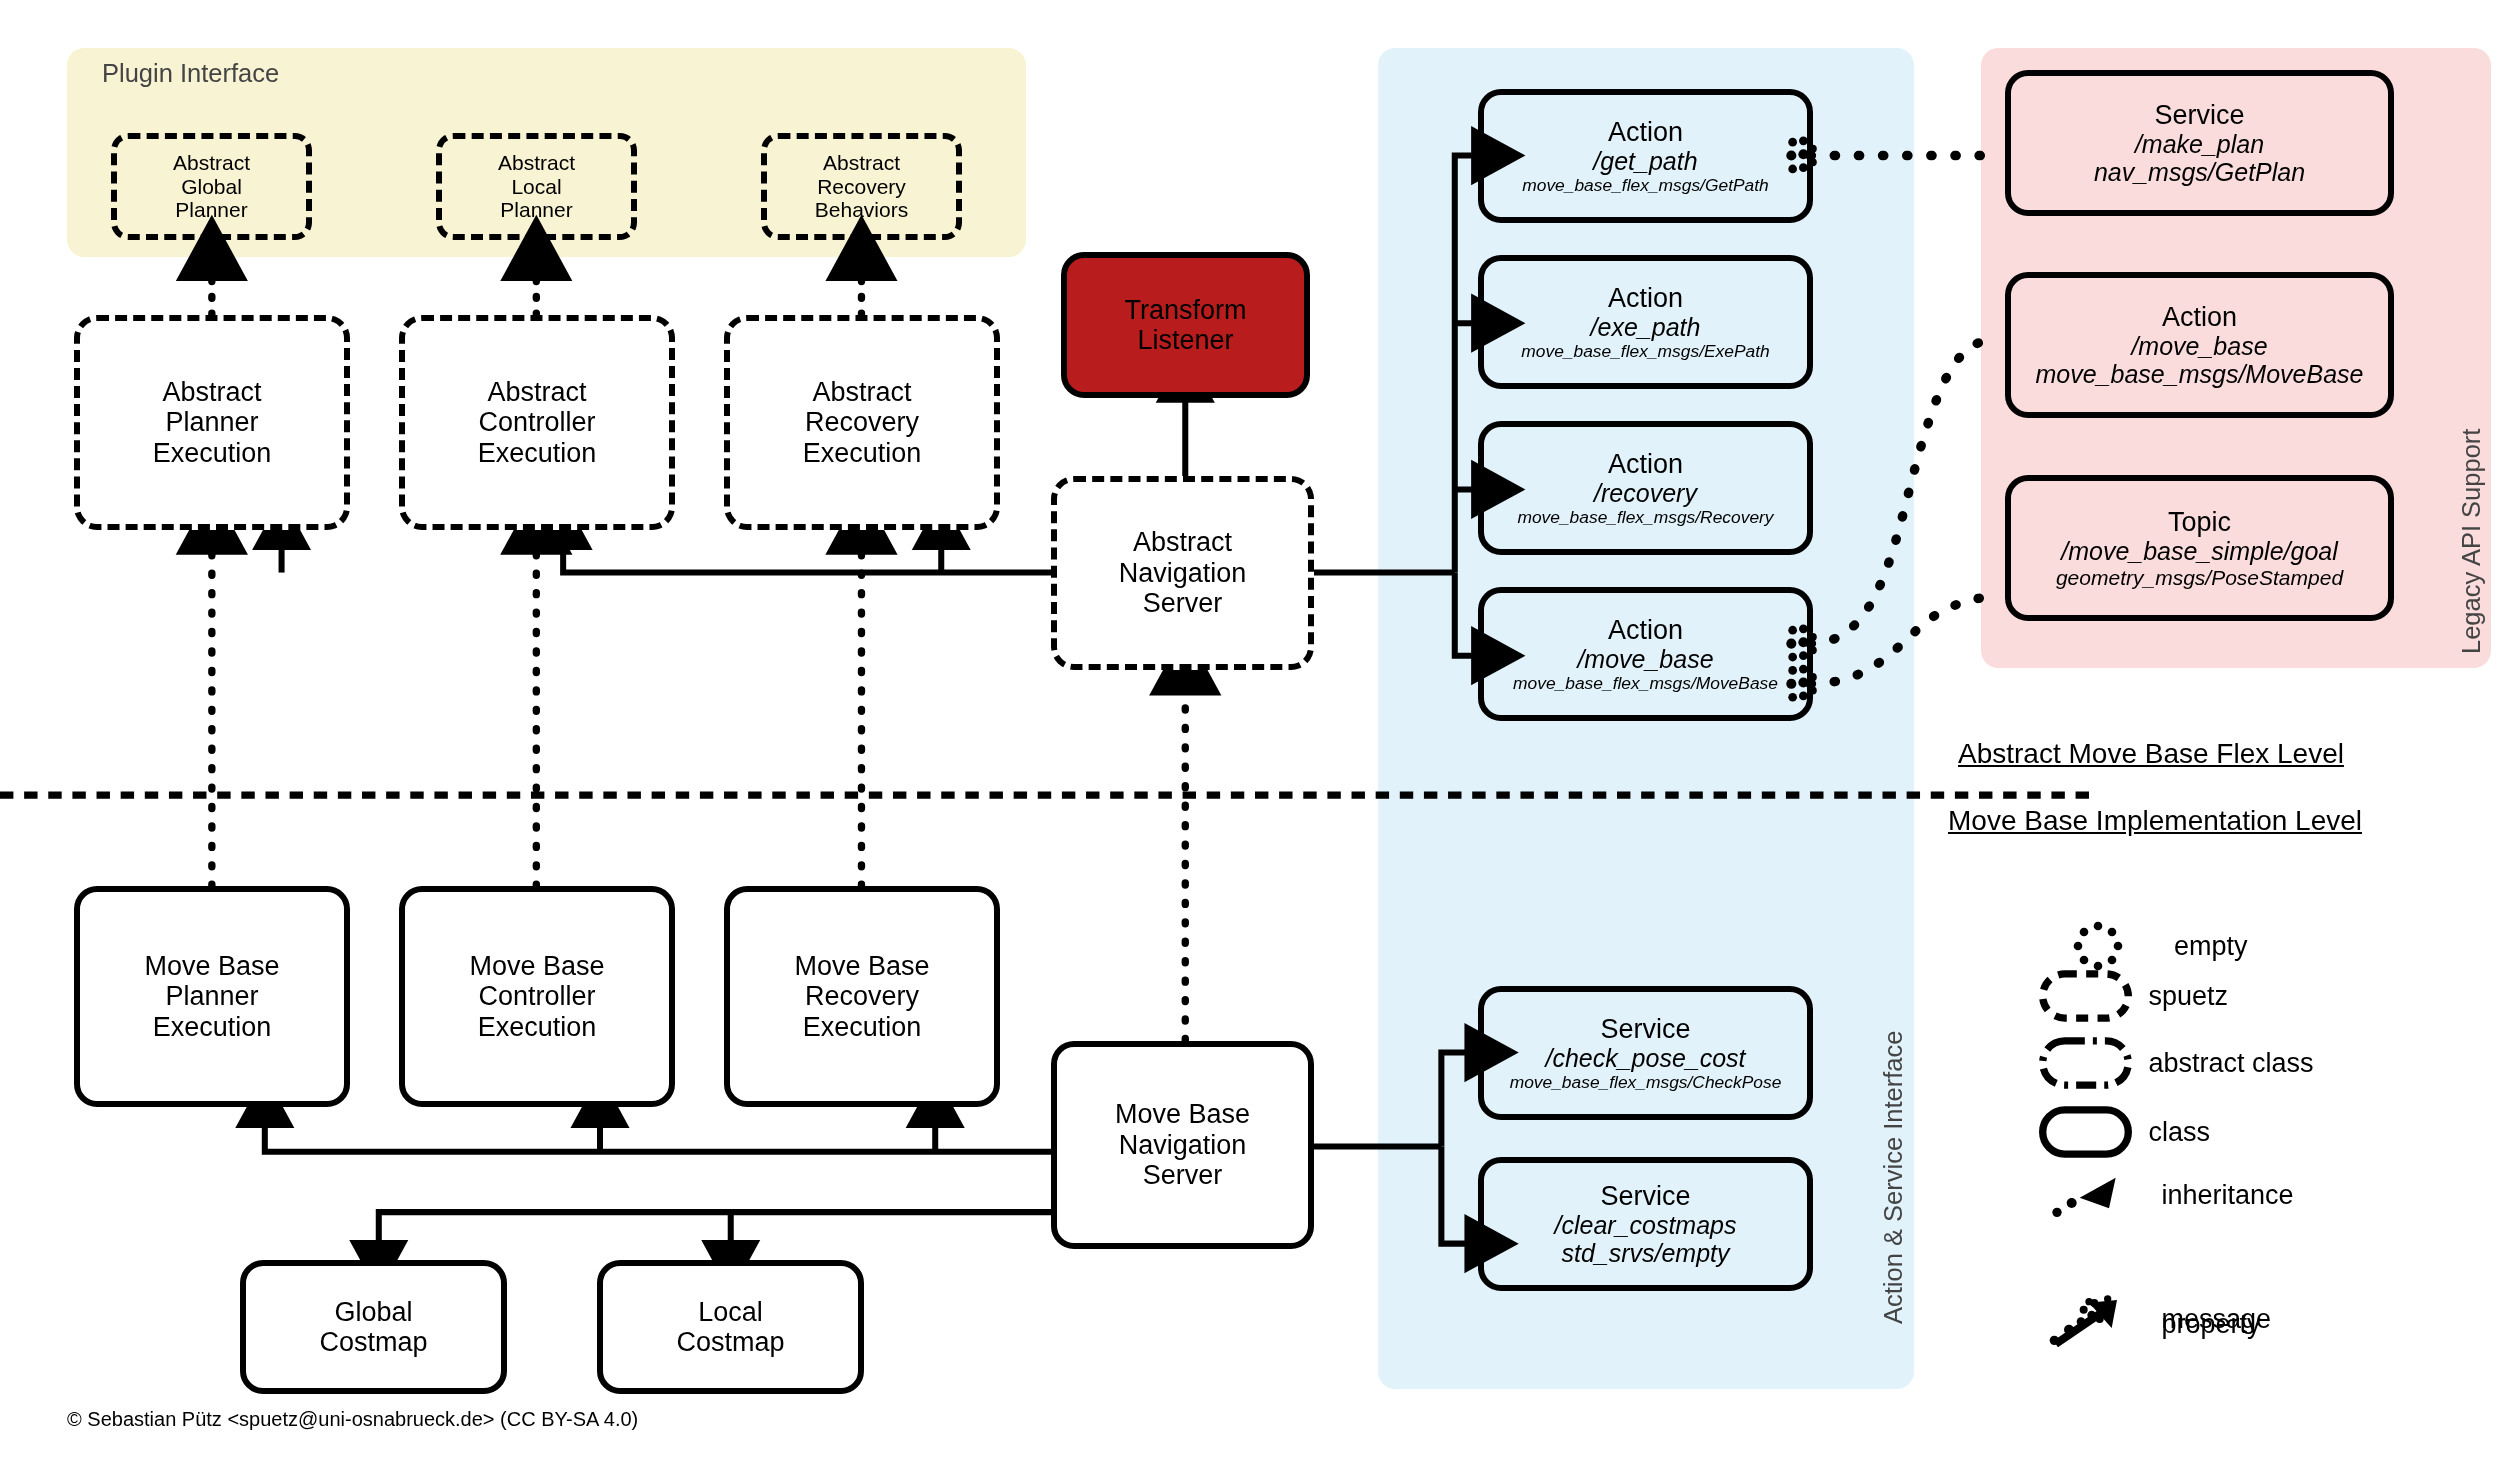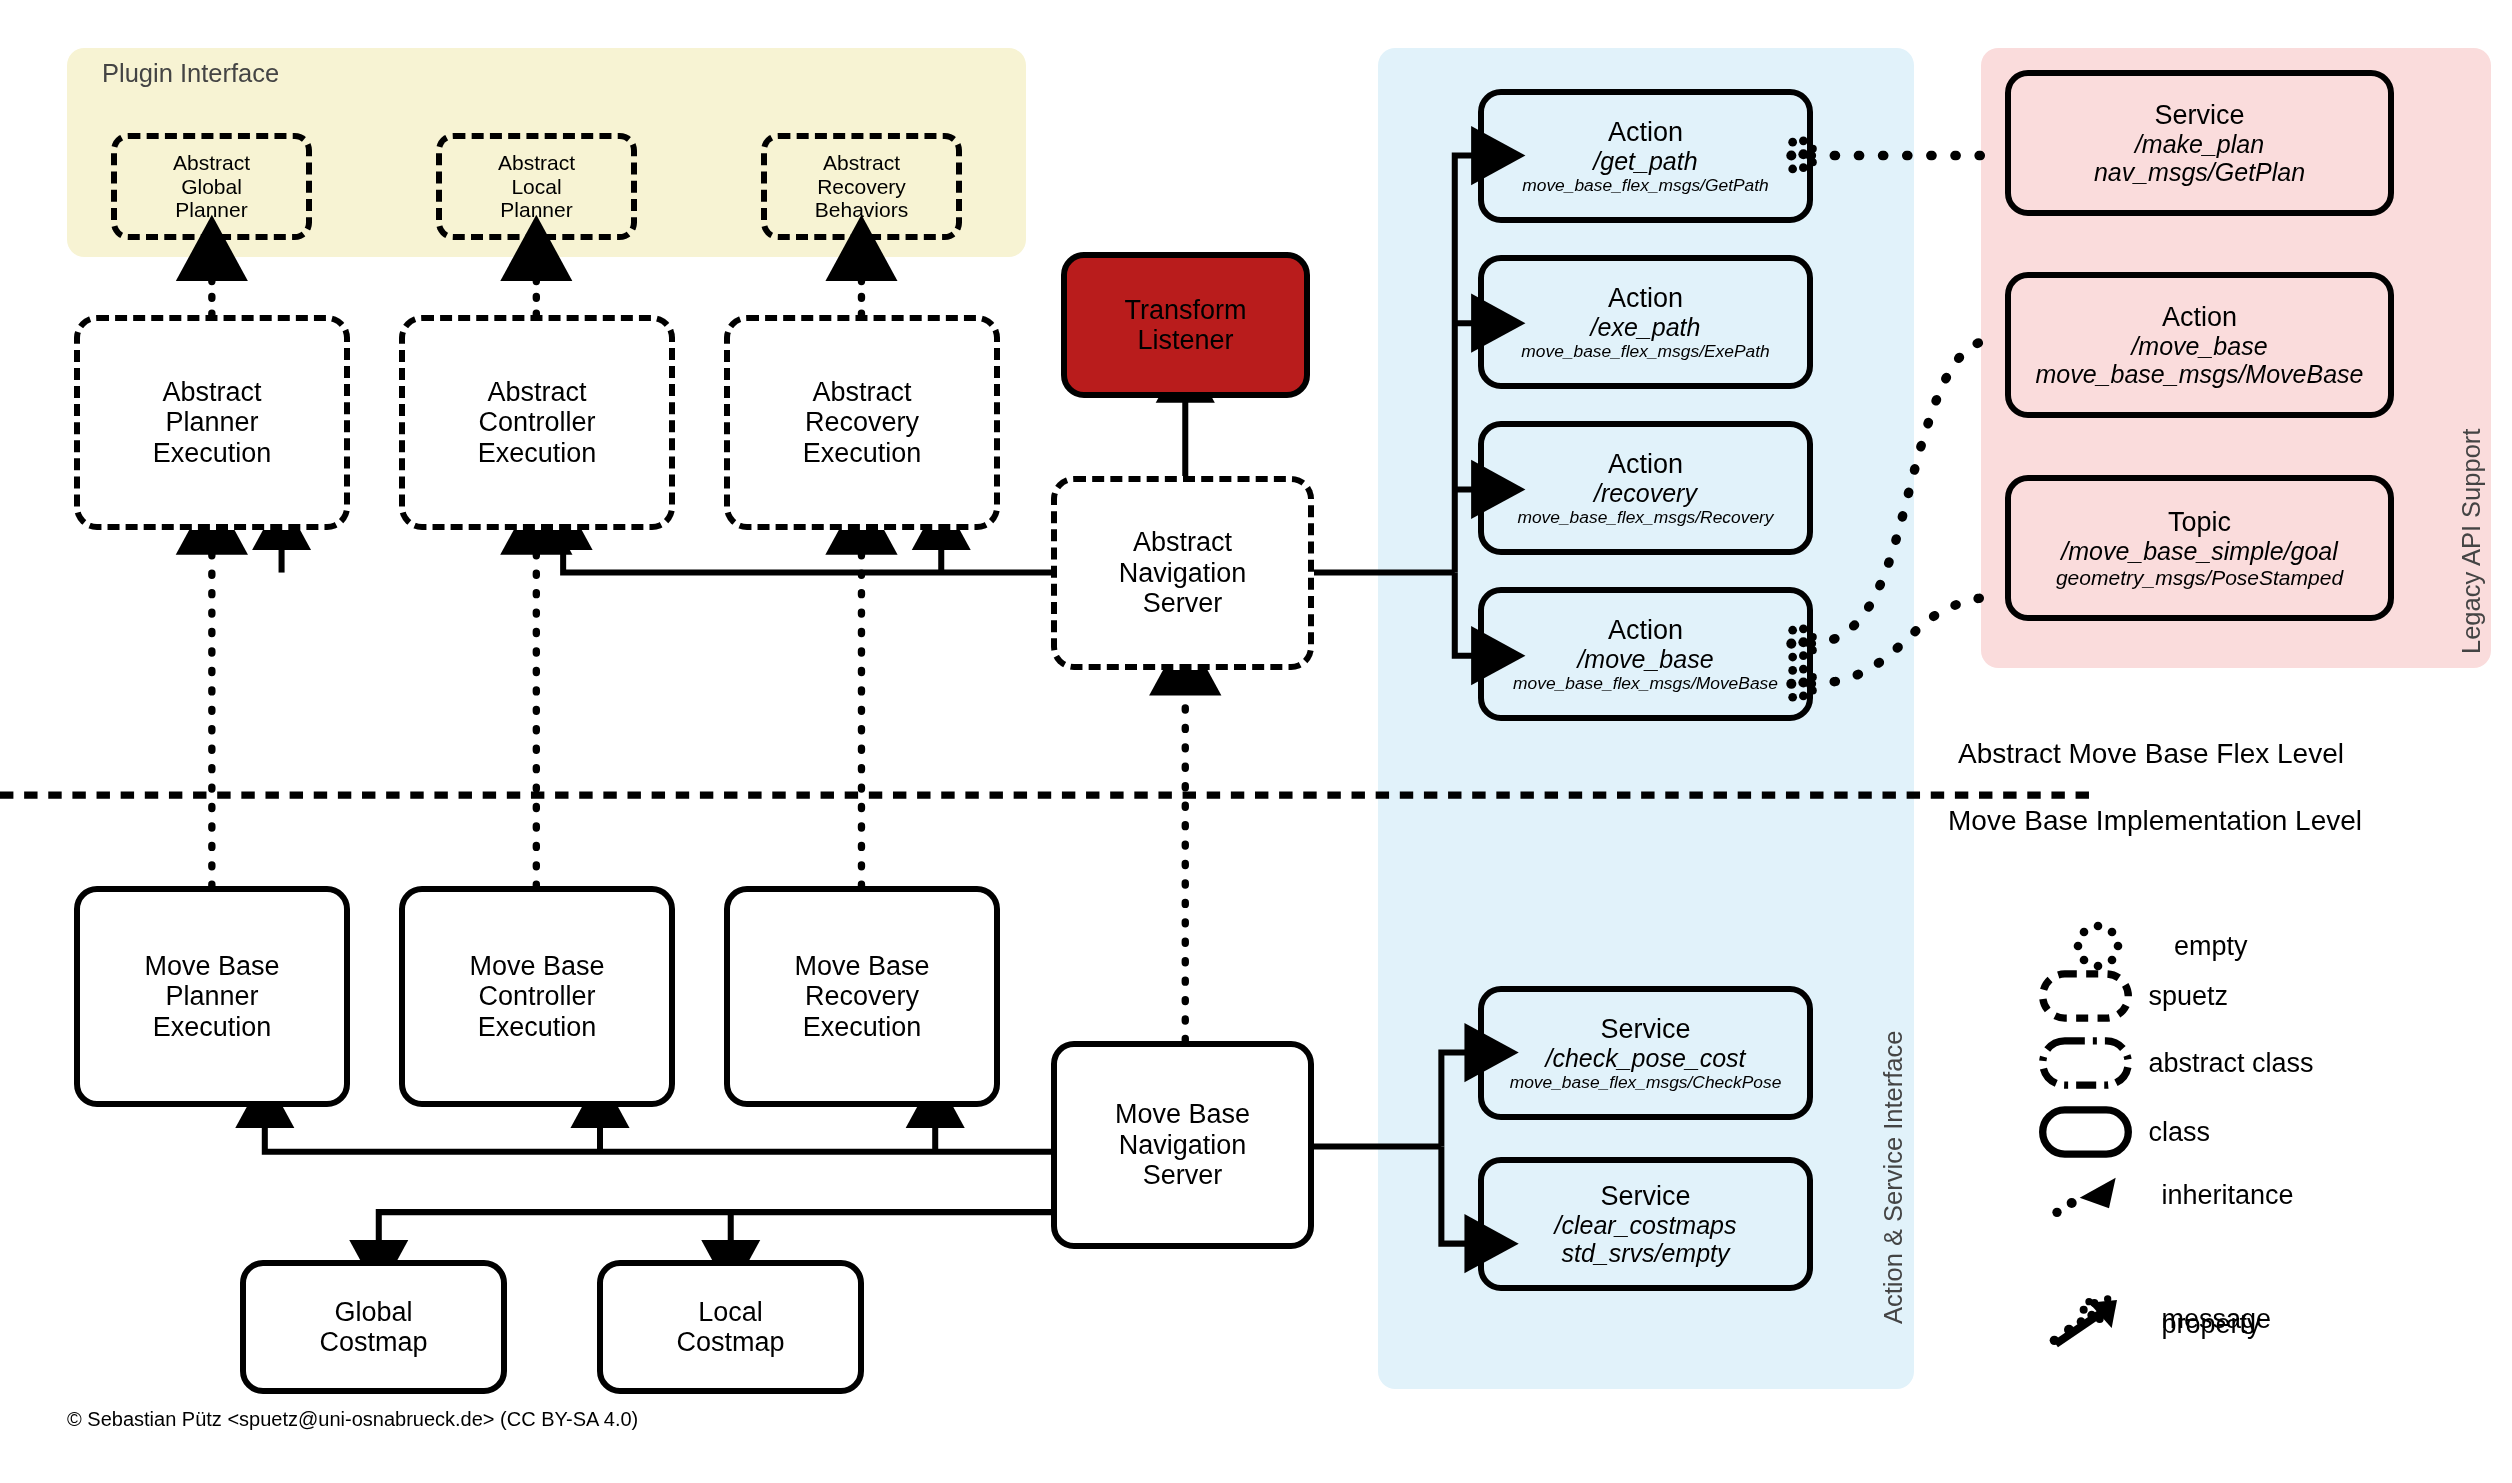--- a/index.html
+++ b/index.html
@@ -13,21 +13,21 @@
   .plugin    {border:6px dashed #000;border-radius:17.4px;}
   .ln{display:block;line-height:1.13;}
   .t-big{font-size:27px;}
   .t-mid{font-size:25px;}
   .t-small{font-size:21px;}
   .t-tiny{font-size:17.4px;}
   .ital{font-style:italic;}
   .panel{position:absolute;border-radius:17.4px;}
   .panel-title{position:absolute;color:#444;font-size:25.5px;white-space:nowrap;}
   .vlabel{transform-origin:0 0;}
-  .level-label{position:absolute;font-size:28px;color:#000;white-space:nowrap;}
+  .level-label{position:absolute;font-size:28px;color:#000;white-space:nowrap;text-decoration:underline;}
   .legend-item{position:absolute;display:flex;align-items:center;}
   .legend-text{font-size:27px;color:#000;white-space:nowrap;}
   .credit{position:absolute;font-size:20px;color:#000;white-space:nowrap;}
 </style>
 </head>
 <body>
 
 <div id="stage">
 
   <div class="panel" style="left:67px;top:48px;width:959px;height:209px;background:#f7f3d3;"></div>

